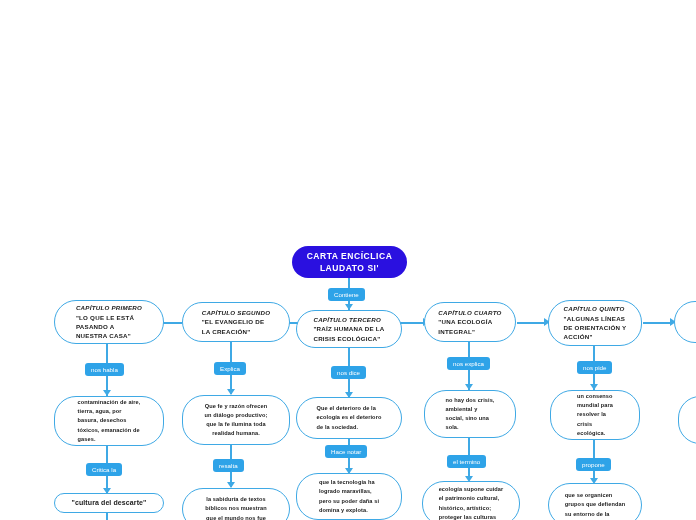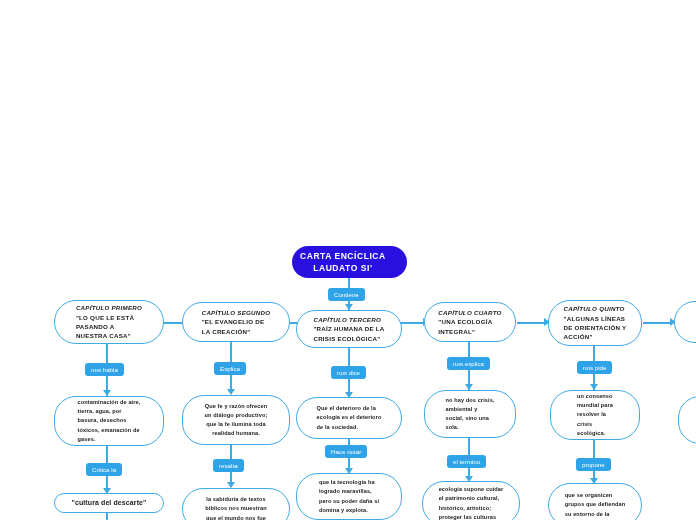--- a/index.html
+++ b/index.html
@@ -24,21 +24,21 @@
     box-sizing: border-box;
     background: #2A10E0;
     border-radius: 16px;
     color: #ffffff;
     font-weight: bold;
     font-size: 8.5px;
     letter-spacing: 0.55px;
     line-height: 12px;
     display: flex;
     align-items: center;
-    justify-content: flex-start;
+    justify-content: center;
     text-align: center;
     padding: 4px 8px;
   }
   .root-node span { display: block; white-space: pre-line; }
 
   
   .bubble {
     position: absolute;
     box-sizing: border-box;
     background: #ffffff;

